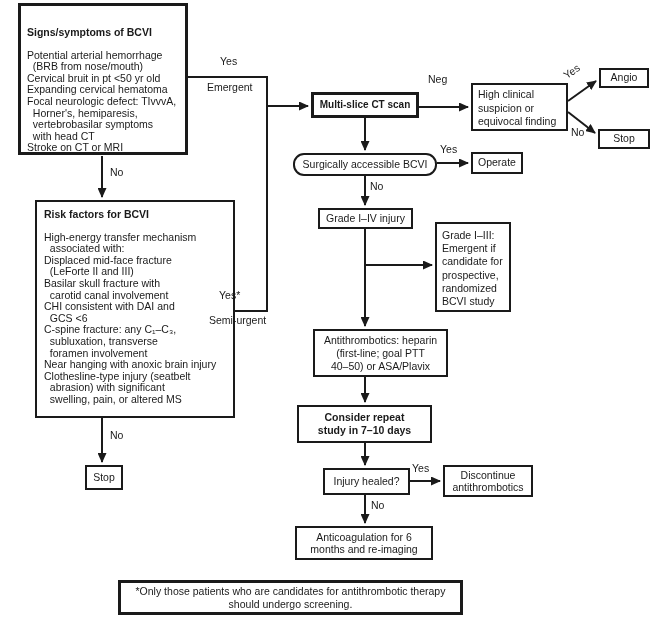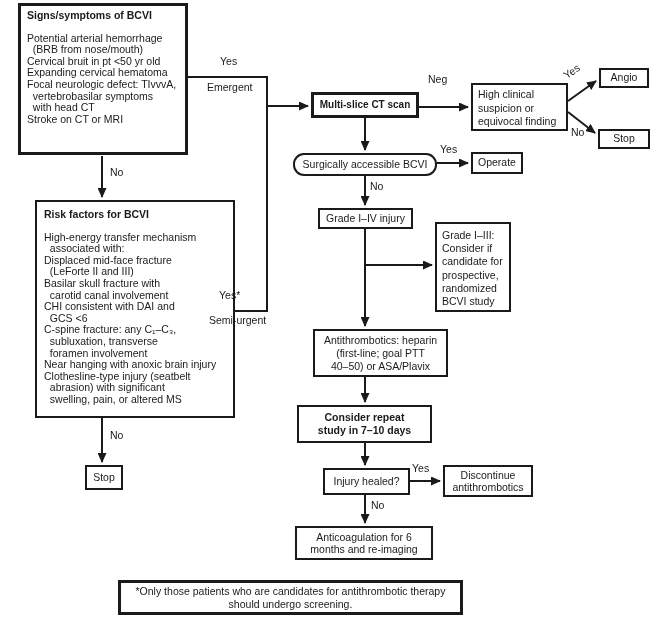--- a/index.html
+++ b/index.html
@@ -67,23 +67,23 @@
       <line x1="365" y1="229" x2="365" y2="326" marker-end="url(#ah)"></line>
       <line x1="365" y1="265" x2="432" y2="265" marker-end="url(#ah)"></line>
       <line x1="365" y1="377" x2="365" y2="402" marker-end="url(#ah)"></line>
       <line x1="365" y1="443" x2="365" y2="465" marker-end="url(#ah)"></line>
       <line x1="410" y1="481" x2="440" y2="481" marker-end="url(#ah)"></line>
       <line x1="365" y1="495" x2="365" y2="523" marker-end="url(#ah)"></line>
       <line x1="102" y1="418" x2="102" y2="462" marker-end="url(#ah)"></line>
     </g>
   </svg>
 
-  <div class="box thick" style="left:18px;top:3px;width:170px;height:152px;padding:4px 2px 0 6px;">
+  <div class="box thick" style="left:18px;top:3px;width:170px;height:152px;padding:21px 2px 0 6px;">
     <div class="box-title">Signs/symptoms of BCVI</div>
-    <div class="pre"><div>Potential arterial hemorrhage</div><div>  (BRB from nose/mouth)</div><div>Cervical bruit in pt &lt;50 yr old</div><div>Expanding cervical hematoma</div><div>Focal neurologic defect: TIvvvA,</div><div>  vertebrobasilar symptoms</div><div>  with head CT</div><div>Stroke on CT or MRI</div></div>
+    <div class="pre"><div>Potential arterial hemorrhage</div><div>  (BRB from nose/mouth)</div><div>Cervical bruit in pt &lt;50 yr old</div><div>Expanding cervical hematoma</div><div>Focal neurologic defect: TIvvvA,</div><div>  Horner's, hemiparesis,</div><div>  vertebrobasilar symptoms</div><div>  with head CT</div><div>Stroke on CT or MRI</div></div>
   </div>
 
   <div class="box" style="left:3px;top:200px;width:200px;height:218px;padding:7px 2px 0 7px;margin-left:32px;">
     <div class="box-title">Risk factors for BCVI</div>
     <div class="pre"><div>High-energy transfer mechanism</div><div>  associated with:</div><div>Displaced mid-face fracture</div><div>  (LeForte II and III)</div><div>Basilar skull fracture with</div><div>  carotid canal involvement</div><div>CHI consistent with DAI and</div><div>  GCS &lt;6</div><div>C-spine fracture: any C₁–C₃,</div><div>  subluxation, transverse</div><div>  foramen involvement</div><div>Near hanging with anoxic brain injury</div><div>Clothesline-type injury (seatbelt</div><div>  abrasion) with significant</div><div>  swelling, pain, or altered MS</div></div>
   </div>
 
   <div class="box center" style="left:85px;top:465px;width:38px;height:25px;">
     <span>Stop</span>
   </div>
@@ -110,21 +110,21 @@
 
   <div class="box center" style="left:598px;top:129px;width:52px;height:20px;">
     <span>Stop</span>
   </div>
 
   <div class="box center" style="left:318px;top:208px;width:95px;height:21px;">
     <span>Grade I–IV injury</span>
   </div>
 
   <div class="box" style="left:435px;top:222px;width:76px;height:90px;padding:5px 0 12px 5px;line-height:13.2px;">
-    <div class="pre"><div>Grade I–III:</div><div>Consider if</div><div>candidate for</div><div>prospective,</div><div>randomized</div><div>BCVI study</div></div>
+    <div class="pre"><div>Grade I–III:</div><div>Emergent if</div><div>candidate for</div><div>prospective,</div><div>randomized</div><div>BCVI study</div></div>
   </div>
 
   <div class="box center" style="left:298px;top:329px;width:135px;height:48px;line-height:13px;margin-left:15px;">
     <div>
         <div>Antithrombotics: heparin</div>
         <div>(first-line; goal PTT</div>
         <div>40–50) or ASA/Plavix</div>
       </div>
   </div>
 

